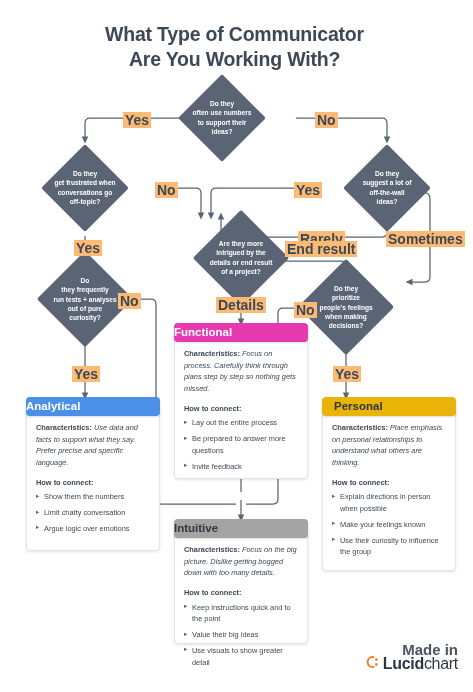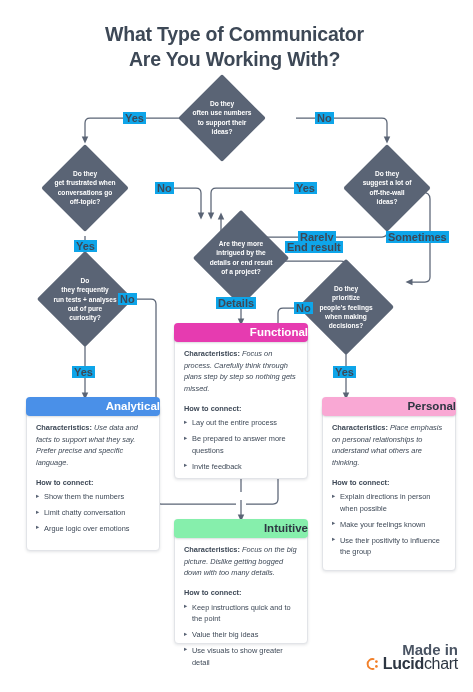--- a/index.html
+++ b/index.html
@@ -38,23 +38,23 @@
     transform:translate(-50%,-50%) rotate(-45deg);
     color:#ffffff;
     font-size:6.6px;font-weight:bold;line-height:1.42;
     text-align:center;
     white-space:nowrap;
   }
 
   
   .elabel{
     position:absolute;
-    font-size:11px;font-weight:bold;
+    font-size:14px;font-weight:bold;
     color:#3d4856;
-    background:#0ea5e9;
+    background:#fdba74;
     padding:0 2px;
     white-space:nowrap;
     z-index:4;
     text-align:right;
   }
 
   
   .card{
     position:absolute;
     background:#ffffff;
@@ -62,21 +62,21 @@
     border-radius:4px;
     box-shadow:0 1px 3px rgba(40,50,65,.13);
     z-index:5;
     box-sizing:border-box;
   }
   .card-head{
     position:absolute;left:-1px;top:-9px;
     width:calc(100% + 2px);
     height:19px;line-height:19px;
     border-radius:4px;
-    text-align:right;
+    text-align:left;
     font-size:11.5px;font-weight:bold;
     box-shadow:0 1px 2px rgba(40,50,65,.18);
     box-sizing:border-box;
     z-index:6;
   }
   .card-body{
     padding:16px 9px 9px 9px;
     font-size:7.4px;
     line-height:1.58;
     color:#3d4856;
@@ -94,21 +94,21 @@
     font-size:6.5px;color:#5a6475;
   }
 
   
   .madein{
     position:absolute;right:15px;top:641px;
     font-size:15px;font-weight:bold;color:#4a5463;
   }
   .logo{
     position:absolute;right:15px;top:655px;
-    display:flex;align-items:center;gap:4px;
+    display:flex;align-items:flex-start;gap:4px;
   }
   .logo .mark{width:14px;height:14px;position:relative;}
   .logo .wordmark{
     font-size:16px;font-weight:bold;color:#2d3642;letter-spacing:-0.3px;
   }
   .logo .wordmark .light{font-weight:normal;}
 </style>
 </head>
 <body>
 
@@ -227,39 +227,39 @@
       <p class="howlbl">How to connect:</p>
       <ul>
         <li><span class="bullet">▸</span><span>Show them the numbers</span></li>
         <li><span class="bullet">▸</span><span>Limit chatty conversation</span></li>
         <li><span class="bullet">▸</span><span>Argue logic over emotions</span></li>
       </ul>
     </div>
   </div>
 
   <div class="card" style="left:322px;top:405px;width:134px;height:166px;">
-    <div class="card-head" style="background:#f9a8d4;color:#2d3642;">
+    <div class="card-head" style="background:#eab308;color:#2d3642;padding-left:12px;">
       <span>Personal</span>
     </div>
     <div class="card-body">
       <p class="charline">
         <span class="lbl">Characteristics:</span>
         <span class="ital">Place emphasis on personal relationships to understand what others are thinking.</span>
       </p>
       <p class="howlbl">How to connect:</p>
       <ul>
         <li><span class="bullet">▸</span><span>Explain directions in person when possible</span></li>
         <li><span class="bullet">▸</span><span>Make your feelings known</span></li>
-        <li><span class="bullet">▸</span><span>Use their positivity to influence the group</span></li>
+        <li><span class="bullet">▸</span><span>Use their curiosity to influence the group</span></li>
       </ul>
     </div>
   </div>
 
   <div class="card" style="left:174px;top:527px;width:134px;height:117px;">
-    <div class="card-head" style="background:#86efac;color:#2d3642;">
+    <div class="card-head" style="background:#a3a3a3;color:#2d3642;">
       <span>Intuitive</span>
     </div>
     <div class="card-body">
       <p class="charline">
         <span class="lbl">Characteristics:</span>
         <span class="ital">Focus on the big picture. Dislike getting bogged down with too many details.</span>
       </p>
       <p class="howlbl">How to connect:</p>
       <ul>
         <li><span class="bullet">▸</span><span>Keep instructions quick and to the point</span></li>

